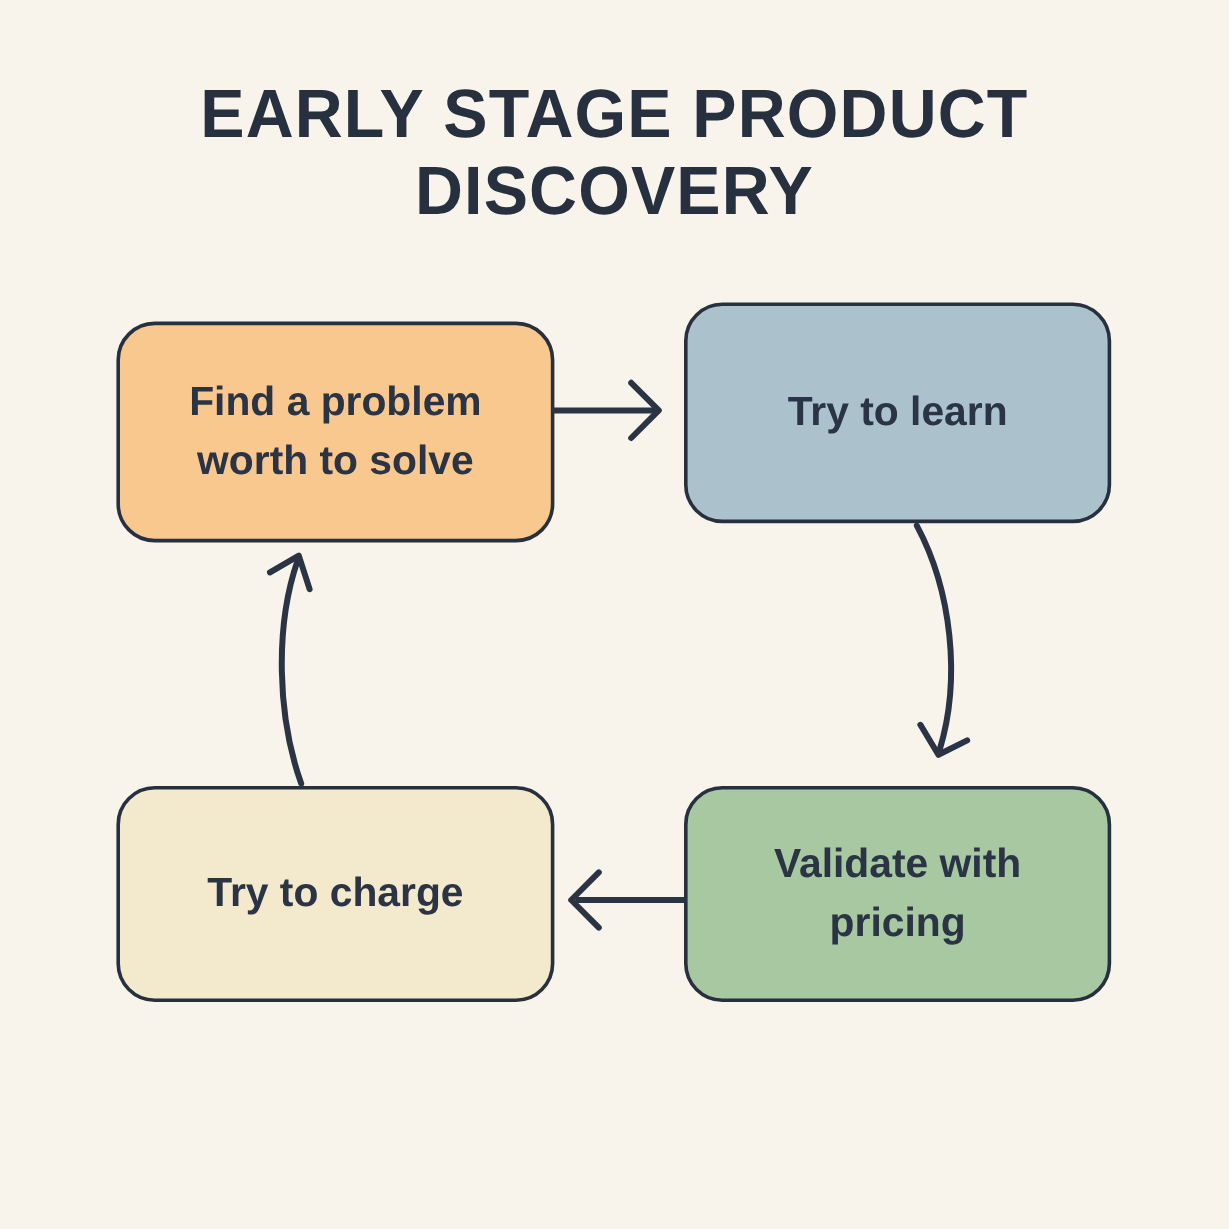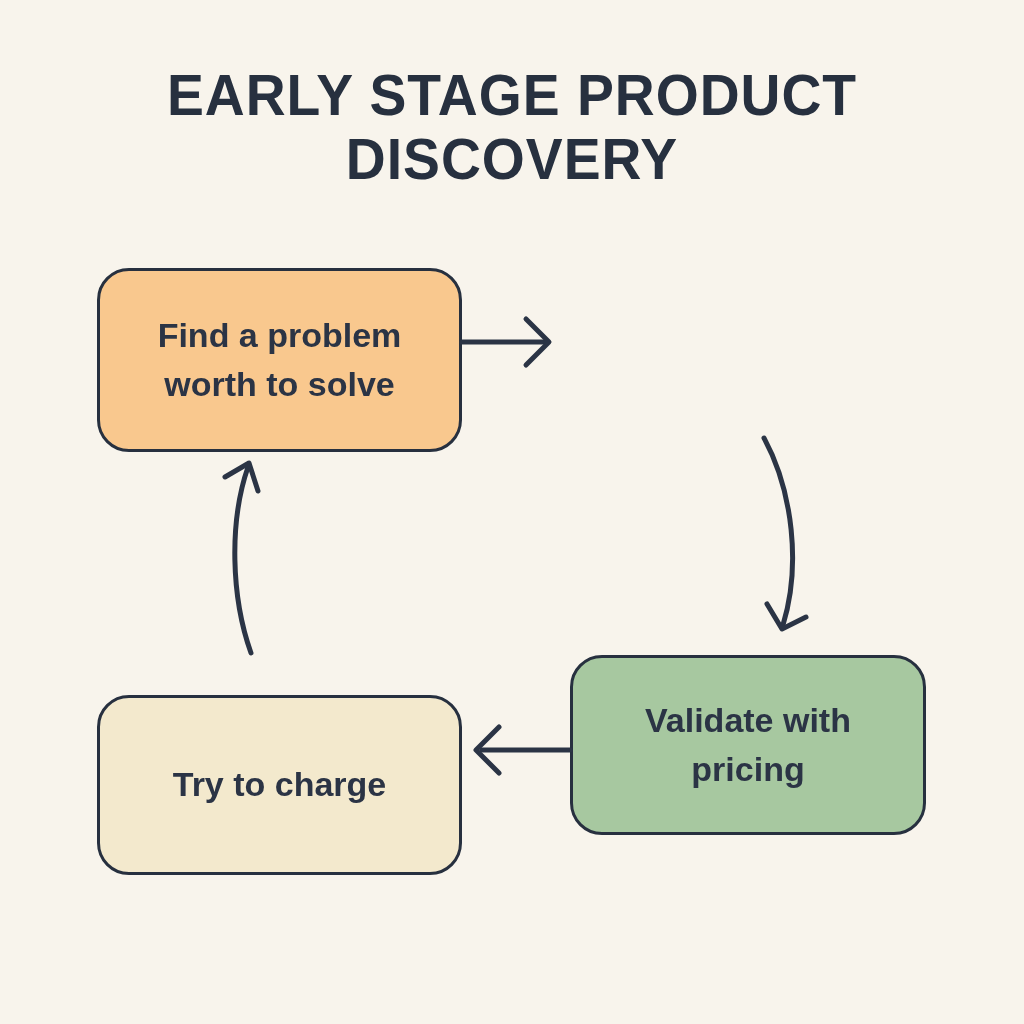--- a/index.html
+++ b/index.html
@@ -59,26 +59,29 @@
 
 <div class="canvas">
 
   <h1 class="page-title" style="color: rgb(39, 48, 63);">EARLY STAGE PRODUCT
 DISCOVERY</h1>
 
   <div class="node node-find-problem" style="background-color: rgb(249, 200, 142);">
     <span>Find a problem worth to solve</span>
   </div>
 
+  <div class="node node-try-learn" style="background-color: rgb(171, 194, 205);">
+    <span>Try to learn</span>
+  </div>
 
   <div class="node node-validate" style="background-color: rgb(167, 200, 160);">
     <span>Validate with pricing</span>
   </div>
 
-  <div class="node node-try-charge" style="background-color: rgb(243, 233, 205); margin-top: 40px;">
+  <div class="node node-try-charge" style="background-color: rgb(243, 233, 205);">
     <span>Try to charge</span>
   </div>
 
   <svg class="arrows" viewBox="0 0 1024 1024" fill="none" stroke-linecap="round" stroke-linejoin="round" stroke-width="5">
 
     <g stroke="#2b3445">
       <path d="M 462 342 L 544 342"></path>
       <path d="M 526 319 L 549 342 L 526 365"></path>
     </g>
 

